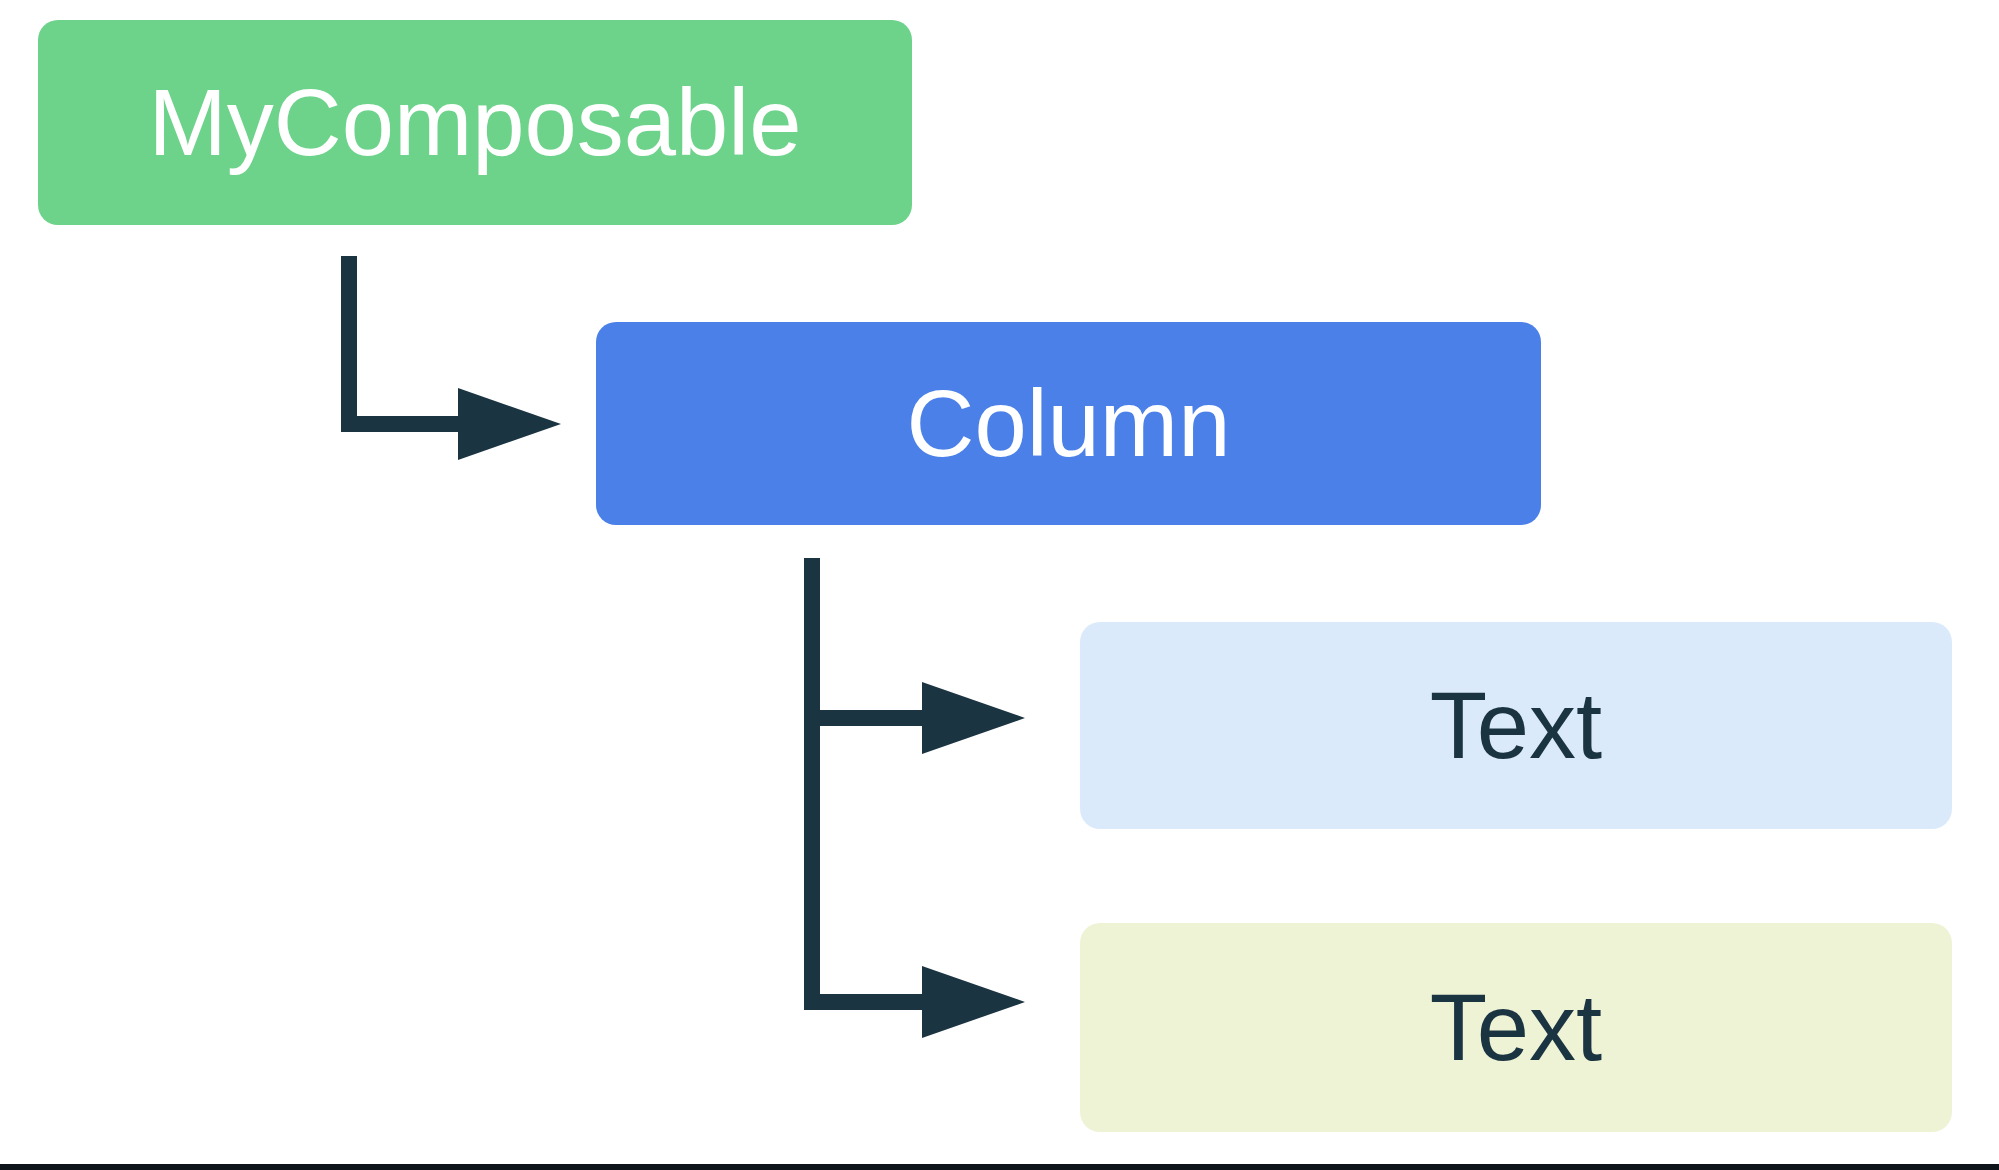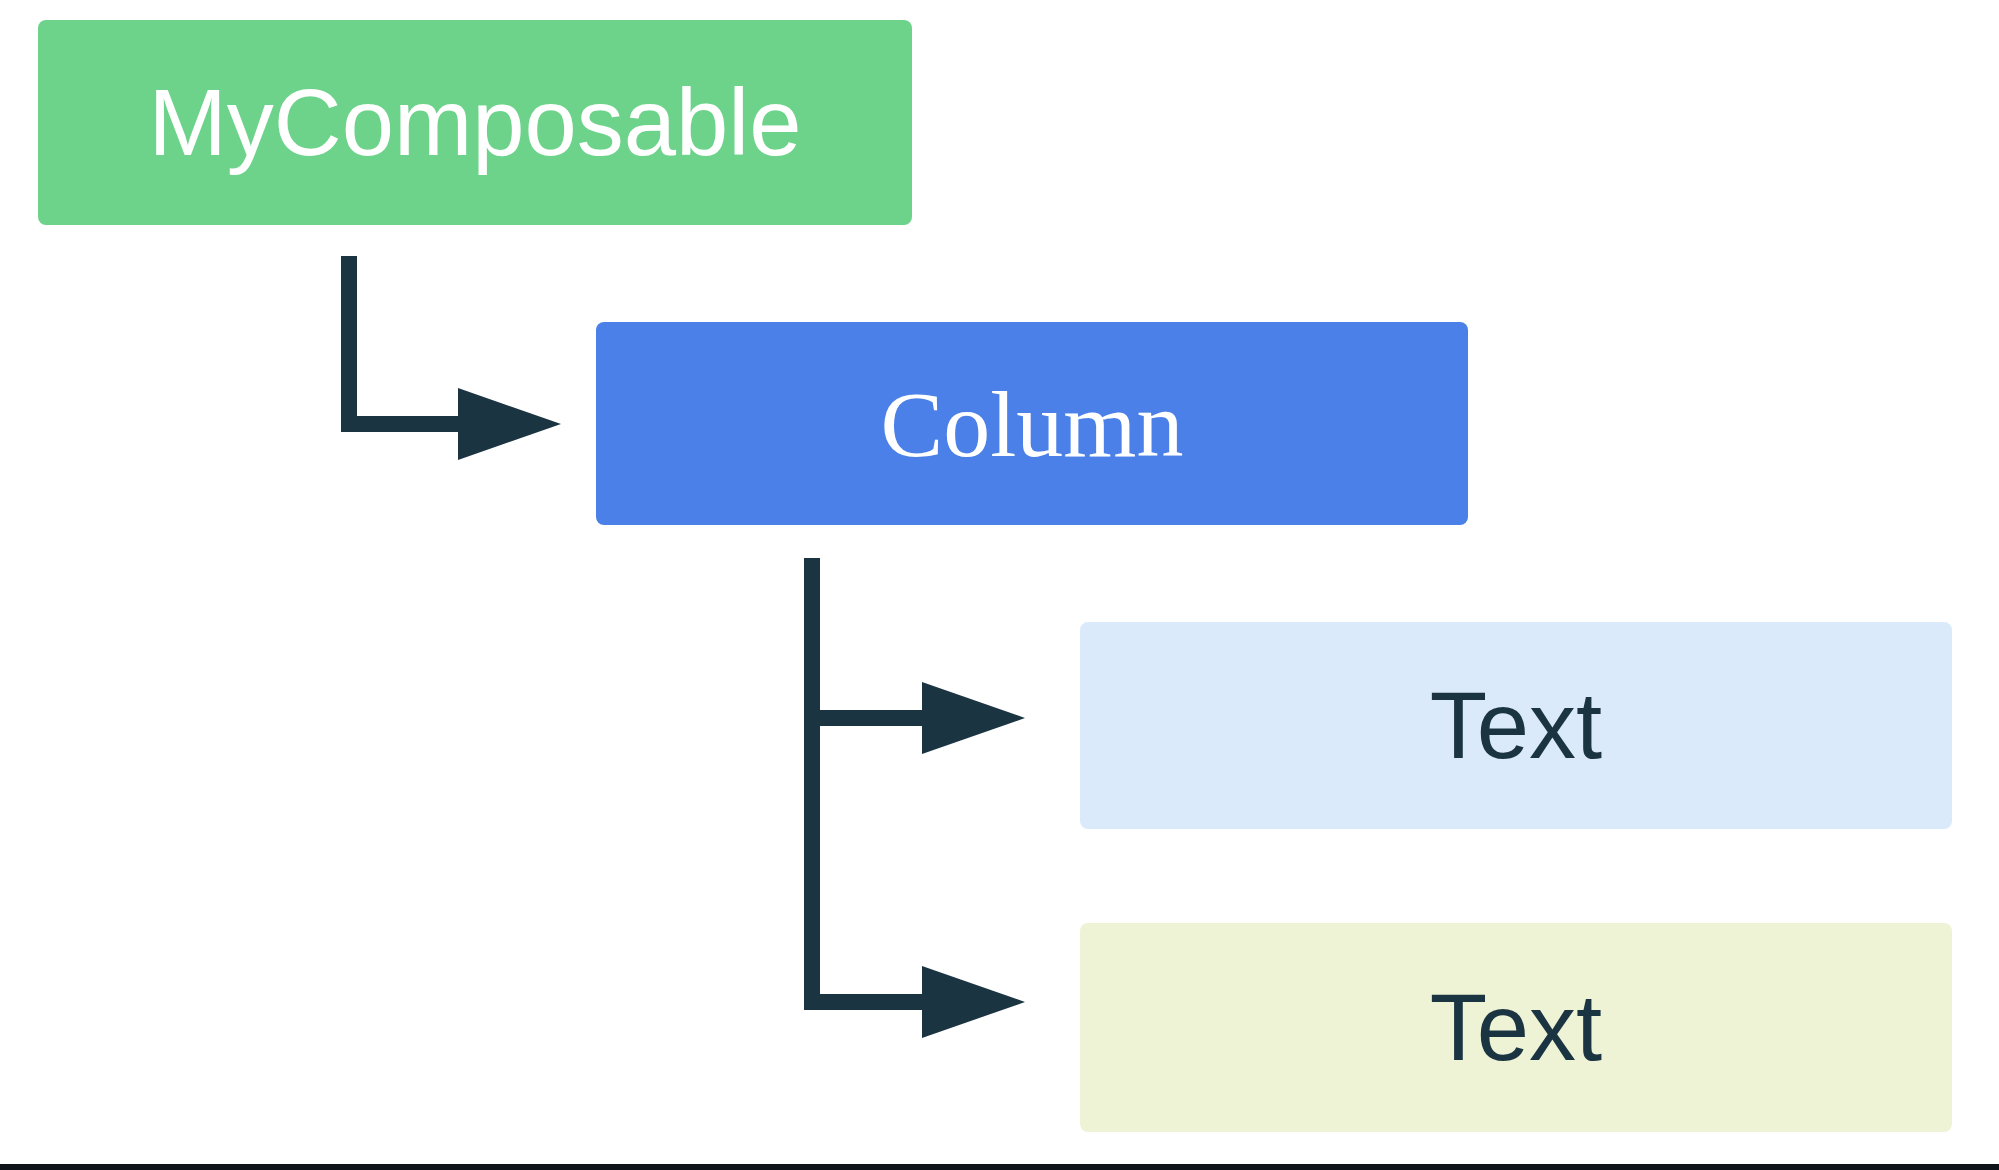--- a/index.html
+++ b/index.html
@@ -10,39 +10,38 @@
   .canvas {
     position: relative;
     width: 1999px;
     height: 1170px;
     background: var(--background, #ffffff);
     overflow: hidden;
     font-family: "Liberation Sans", "DejaVu Sans", sans-serif;
   }
   .node {
     position: absolute;
-    border-radius: 8px;
+    border-radius: 20px;
     display: flex;
     align-items: center;
     justify-content: center;
     font-size: 94px;
     font-weight: 400;
     letter-spacing: 0px;
     line-height: 1;
   }
   .node-root {
     left: 38px; top: 20px; width: 874px; height: 205px;
     background: var(--node-mycomposable-bg);
     color: var(--node-dark-on-label);
   }
   .node-column {
-    left: 596px; top: 322px; width: 872px; height: 203px;
+    left: 596px; top: 322px; width: 945px; height: 203px;
     background: var(--node-column-bg);
     color: var(--node-dark-on-label);
-    font-family: Liberation Serif, serif;
   }
   .node-text1 {
     left: 1080px; top: 622px; width: 872px; height: 207px;
     background: var(--node-text1-bg);
     color: var(--node-light-on-label);
   }
   .node-text2 {
     left: 1080px; top: 923px; width: 872px; height: 209px;
     background: var(--node-text2-bg);
     color: var(--node-light-on-label);

